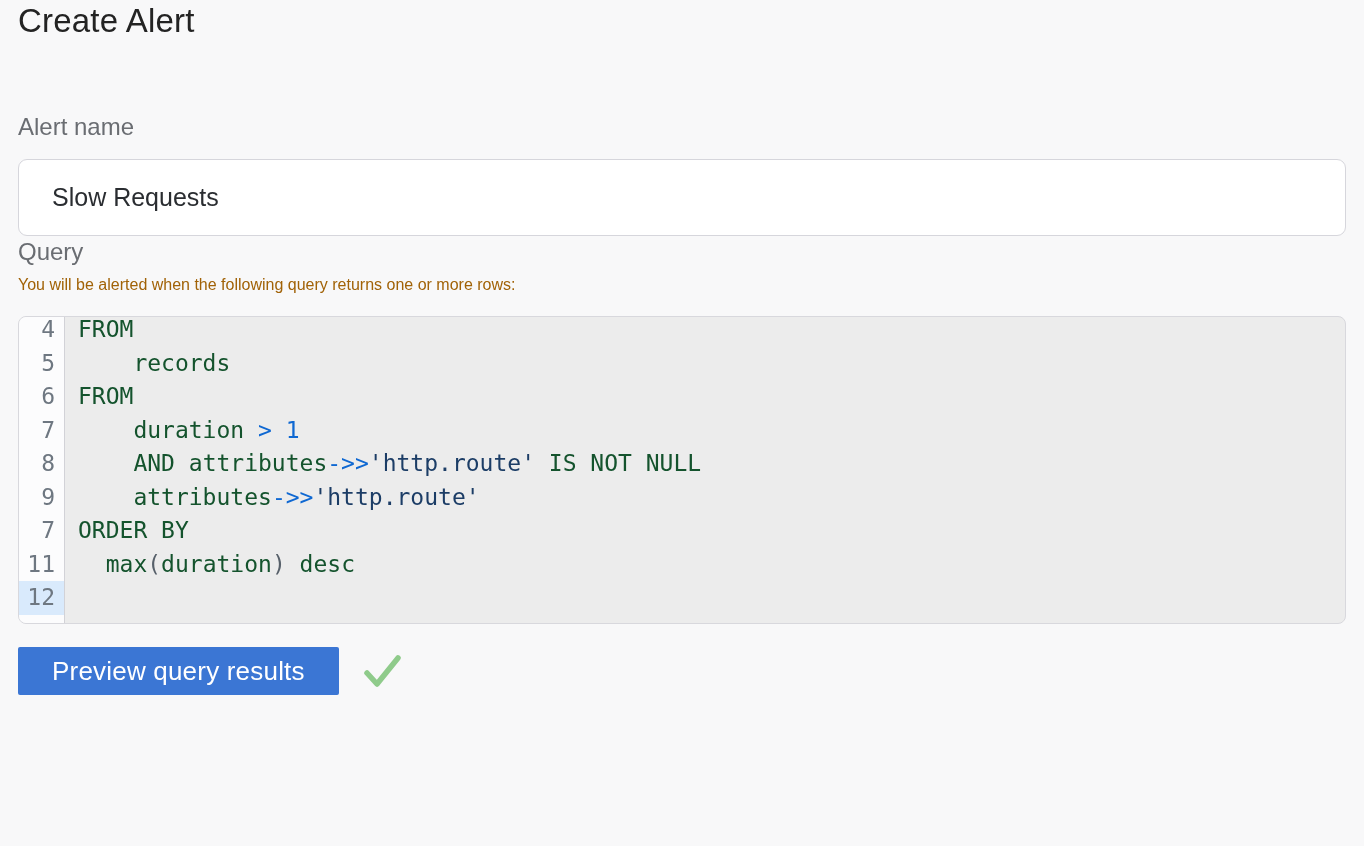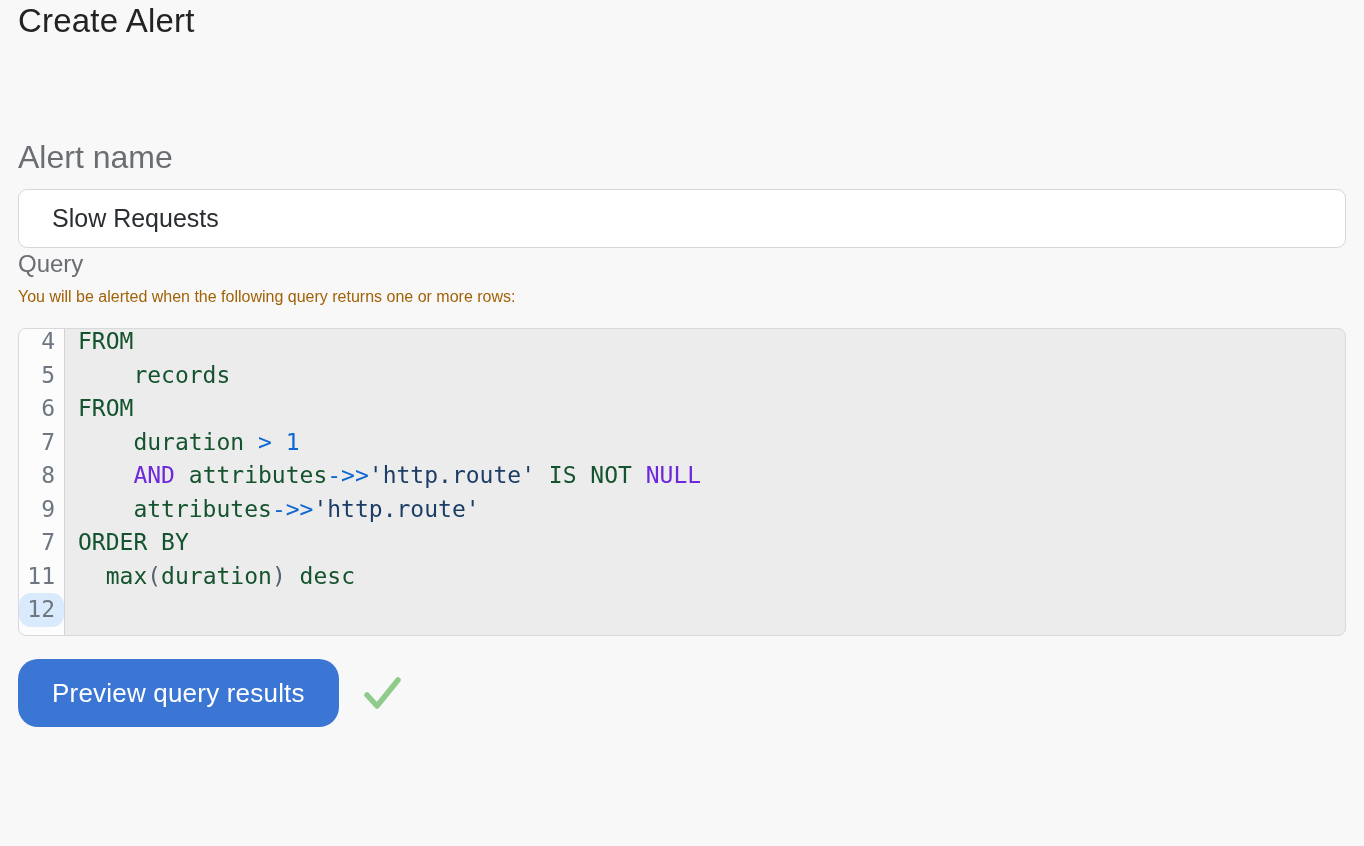--- a/index.html
+++ b/index.html
@@ -17,30 +17,30 @@
     font-size: 33px;
     font-weight: 400;
     color: #232323;
     margin: 0;
     line-height: 42px;
     letter-spacing: 0.2px;
   }
 
   .field-label {
     display: block;
-    margin-top: 100px;
-    font-size: 32px;
+    margin-top: 70px;
+    font-size: 24px;
     color: #6a6d72;
     line-height: 30px;
   }
 
   .alert-name-input {
     display: block;
     width: 1328px;
-    height: 59px;
+    height: 77px;
     margin-top: 17px;
     border: 1px solid #d6d6dc;
     border-radius: 9px;
     background: #ffffff;
     padding: 0 33px;
     font-family: "Liberation Sans", sans-serif;
     font-size: 25px;
     color: #2a2d31;
     outline: none;
   }
@@ -75,51 +75,51 @@
   }
   .ln {
     height: 33.5px;
     line-height: 33.5px;
     text-align: right;
     padding-right: 9px;
     font-family: "DejaVu Sans Mono", monospace;
     font-size: 23px;
     color: #6e7781;
   }
-  .ln.active { background: #d9eafc; border-radius: 12px; }
+  .ln.active { background: #d9eafc; }
   .code-area {
     flex: 1;
     margin-top: -4px;
     padding-left: 13px;
     overflow: hidden;
   }
   .cl {
     height: 33.5px;
     line-height: 33.5px;
     font-family: "DejaVu Sans Mono", monospace;
     font-size: 23px;
     white-space: pre;
   }
   .tok-g { color: #14532d; }
-  .tok-r { color: #6d28d9; }
+  .tok-r { color: #14532d; }
   .tok-b { color: #0f68d2; }
   .tok-s { color: #1c3d66; }
   .tok-p { color: #57606a; }
 
   .actions {
     margin-top: 23px;
     display: flex;
     align-items: center;
     gap: 22px;
   }
   .preview-button {
-    height: 68px;
+    height: 48px;
     padding: 0 34px;
     border: none;
-    border-radius: 20px;
+    border-radius: 2px;
     background: #3b76d4;
     color: #ffffff;
     font-family: "Liberation Sans", sans-serif;
     font-size: 26px;
     cursor: pointer;
     letter-spacing: 0.2px;
   }
   .check-icon { display: block; }
 </style>
 </head>

